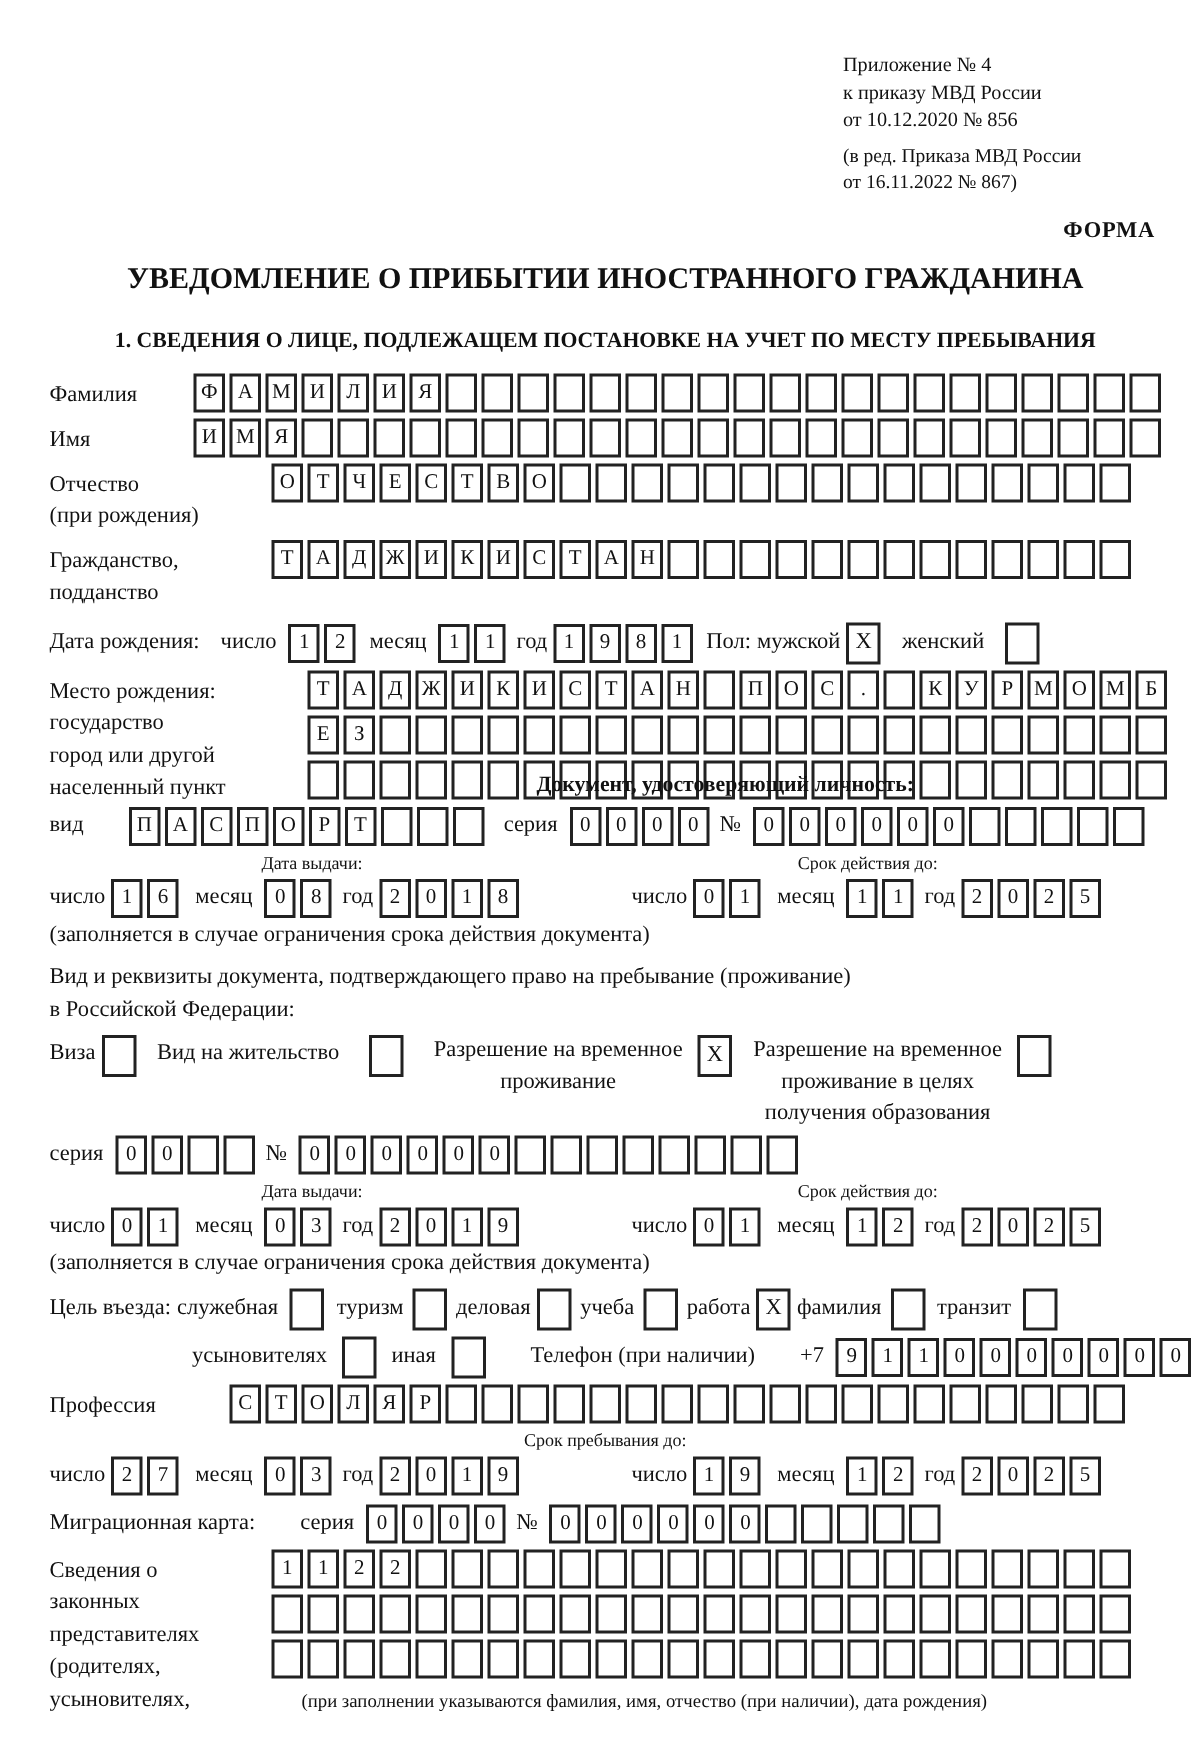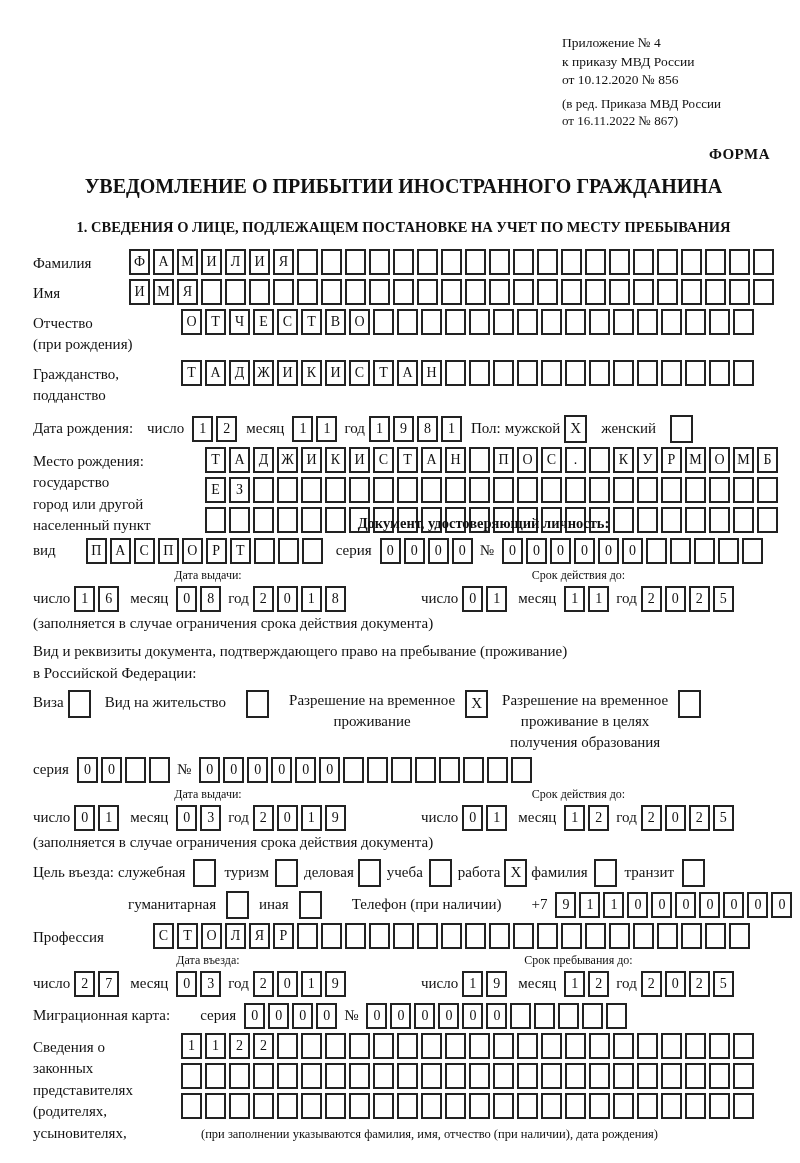--- a/index.html
+++ b/index.html
@@ -526,21 +526,21 @@
     <span class="il ml4">фамилия</span>
     <span class="cells cb ml6">
         <span class="cell"></span>
       </span>
     <span class="il ml8">транзит</span>
     <span class="cells cb ml8">
         <span class="cell"></span>
       </span>
   </div>
   <div class="irow">
-    <span class="il ml95">гуманитарная</span>
+    <span class="il ml95">усыновителях</span>
     <span class="cells cb ml10">
         <span class="cell"></span>
       </span>
     <span class="il ml10">иная</span>
     <span class="cells cb ml10">
         <span class="cell"></span>
       </span>
     <span class="il ml30">Телефон (при наличии)</span>
     <span class="il ml30">+7</span>
     <span class="cells ml8">
@@ -582,21 +582,20 @@
         <span class="cell"></span>
         <span class="cell"></span>
         <span class="cell"></span>
         <span class="cell"></span>
         <span class="cell"></span>
         <span class="cell"></span>
       </span>
   </div>
 
   <div class="dhead">
-    <span class="dh-l">Дата въезда:</span>
     <span class="dh-r">Срок пребывания до:</span>
   </div>
   <div class="drow">
     <span class="d-l">
       <span class="il">число</span>
       <span class="cells ml4">
           <span class="cell">2</span>
           <span class="cell">7</span>
         </span>
       <span class="il ml8">месяц</span>

